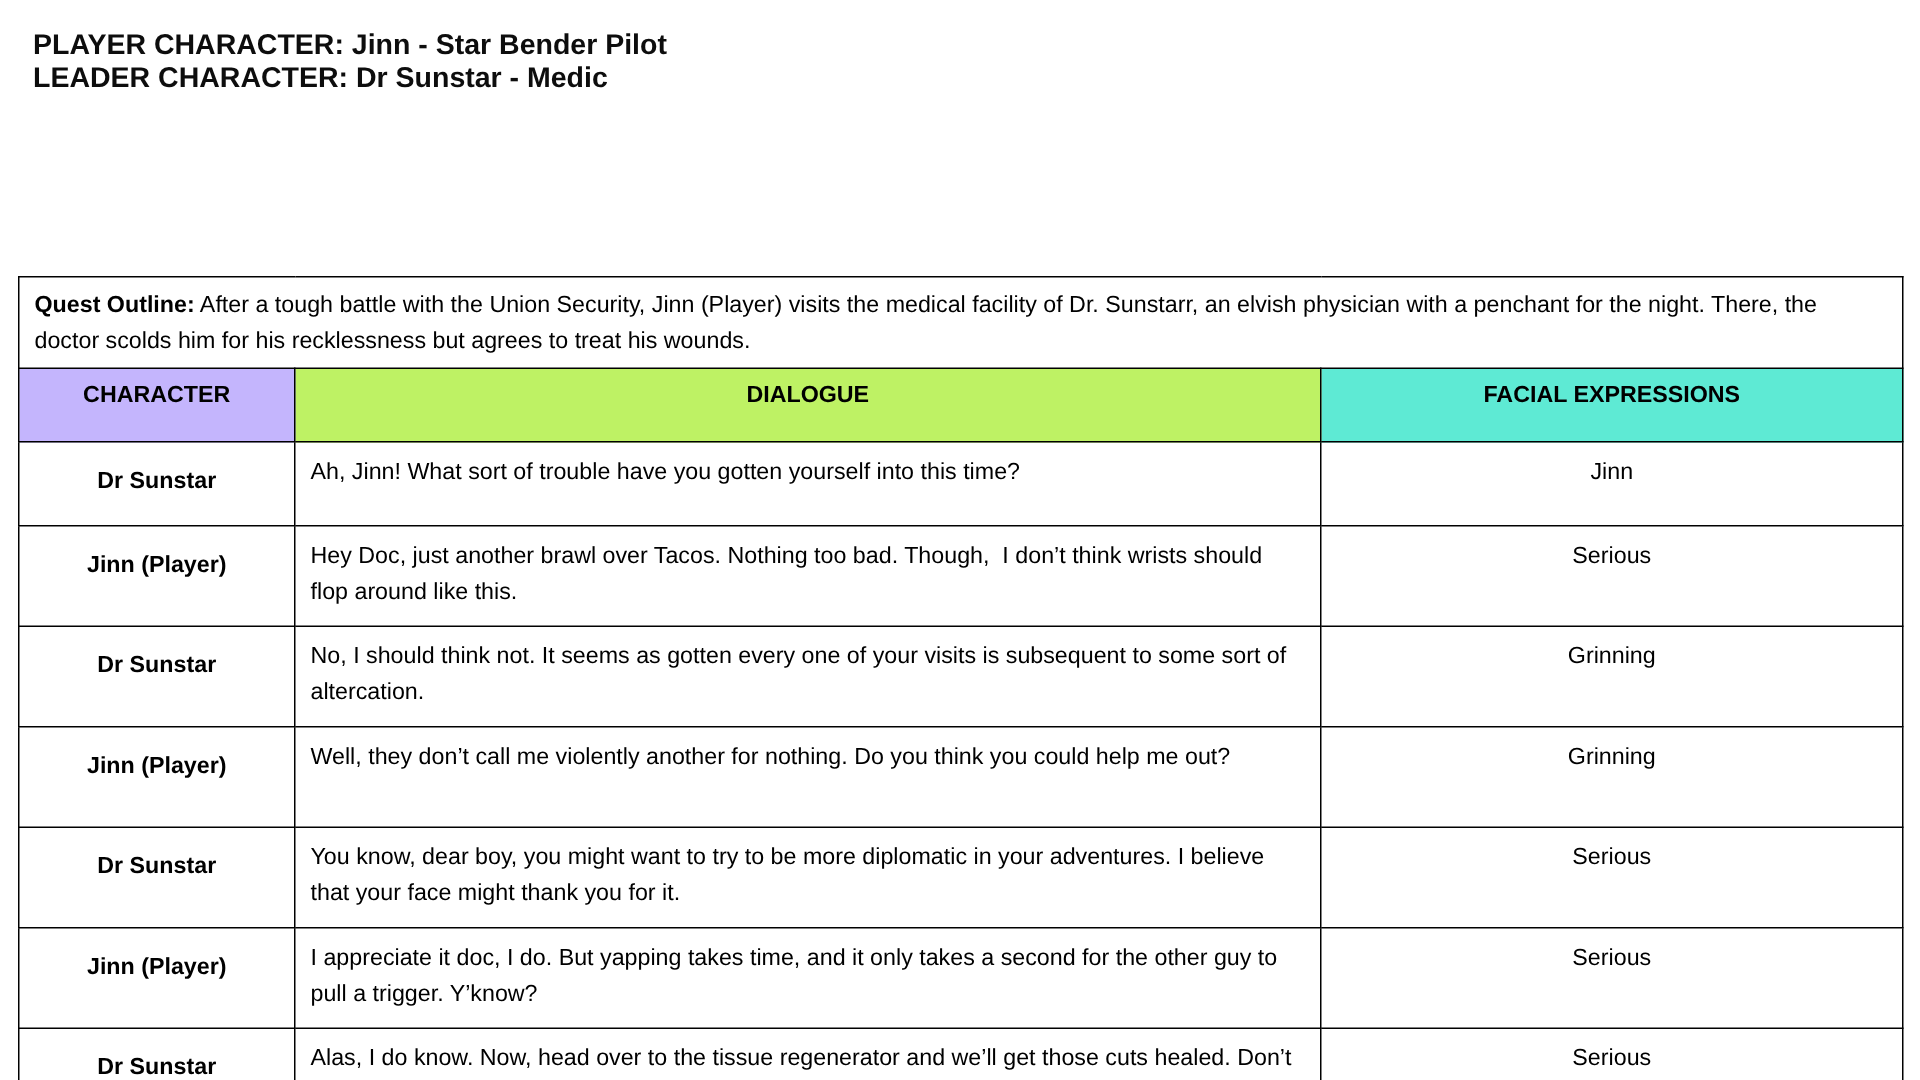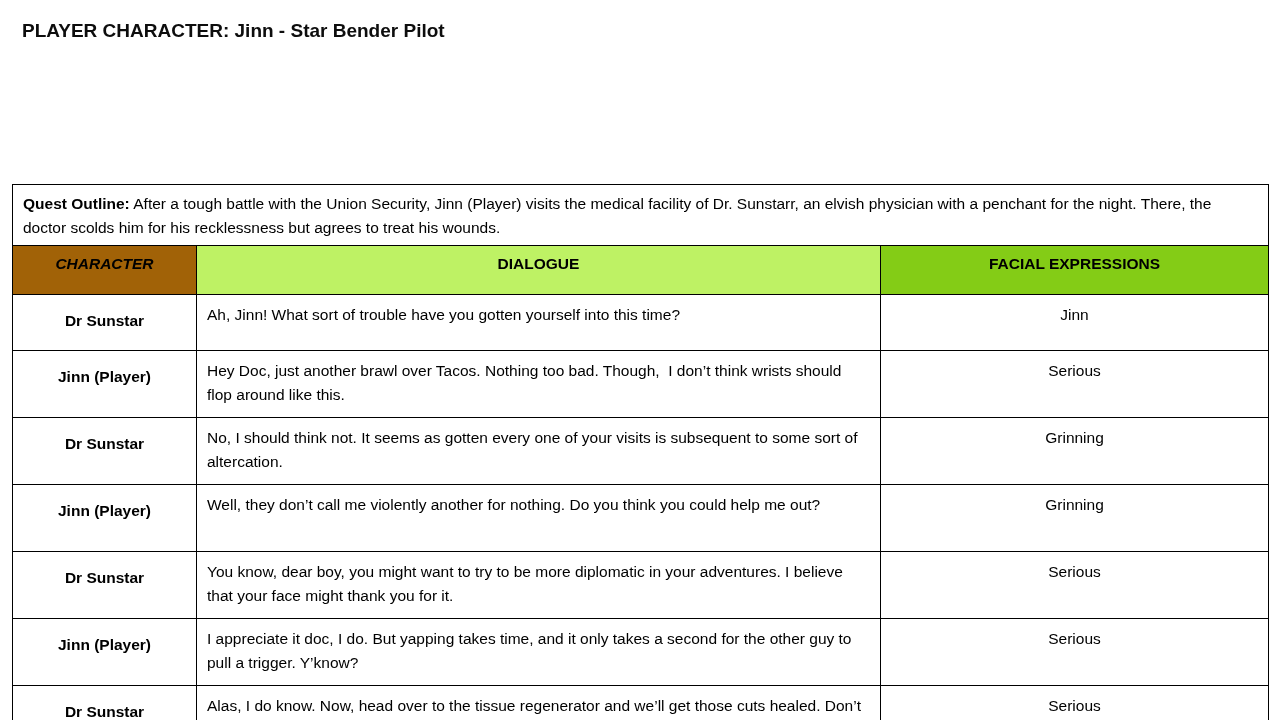--- a/index.html
+++ b/index.html
@@ -67,36 +67,37 @@
   }
   .gameplay { font-weight: bold; }
   tr.r-single td { height: 33px; }
   tr.r-double td { height: 44px; }
 </style>
 </head>
 <body>
 
 <div class="top-header">
   <div>PLAYER CHARACTER: Jinn - Star Bender Pilot</div>
+  <div>LEADER CHARACTER: Dr Sunstar - Medic</div>
 </div>
 
 <table class="script-table">
   <colgroup>
     <col class="c-char">
     <col class="c-dial">
     <col class="c-face">
   </colgroup>
   <tbody>
     <tr>
       <td colspan="3" class="quest-cell"><span class="quest-label">Quest Outline:</span><span> After a tough battle with the Union Security, Jinn (Player) visits the medical facility of Dr. Sunstarr, an elvish physician with a penchant for the night. There, the doctor scolds him for his recklessness but agrees to treat his wounds.</span></td>
     </tr>
     <tr>
-      <th style="background-color: #a16207; font-style: italic;">CHARACTER</th>
+      <th style="background-color: #c4b5fd;">CHARACTER</th>
       <th style="background-color: #bef264;">DIALOGUE</th>
-      <th style="background-color: #84cc16;">FACIAL EXPRESSIONS</th>
+      <th style="background-color: #5eead4;">FACIAL EXPRESSIONS</th>
     </tr>
     <tr class="r-single">
       <td class="char">Dr Sunstar</td>
       <td class="dial">Ah, Jinn! What sort of trouble have you gotten yourself into this time?</td>
       <td class="face">Jinn</td>
     </tr>
     <tr class="r-double">
       <td class="char">Jinn (Player)</td>
       <td class="dial">Hey Doc, just another brawl over Tacos. Nothing too bad. Though,  I don’t think wrists should flop around like this.</td>
       <td class="face">Serious</td>

